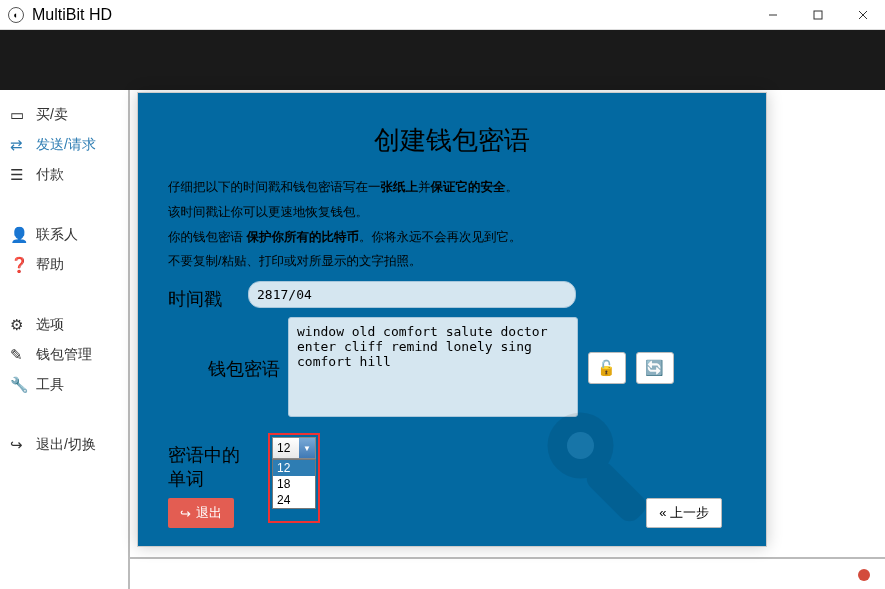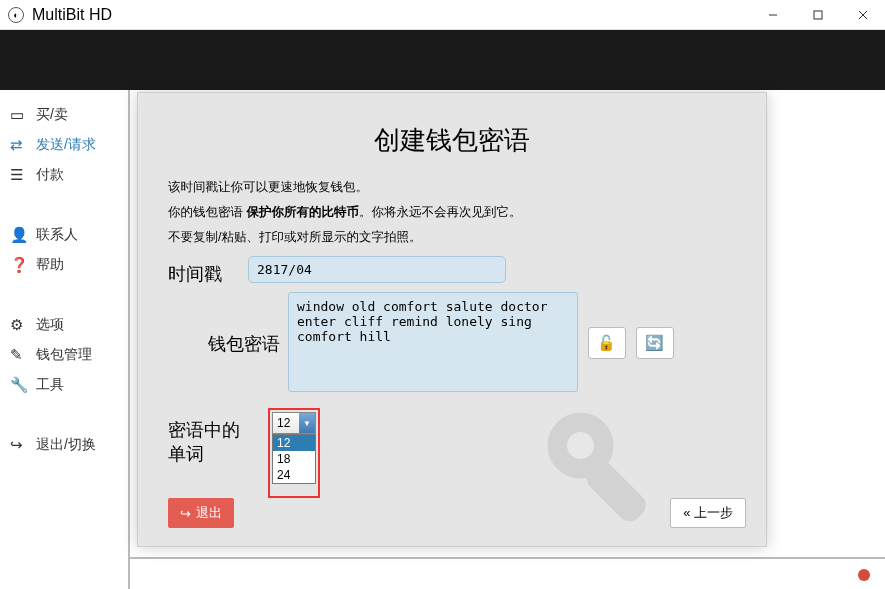--- a/index.html
+++ b/index.html
@@ -14,43 +14,43 @@
 
 .main { display: flex; height: 499px; position: relative; }
 .sidebar { width: 130px; padding-top: 10px; border-right: 2px solid #bbb; }
 .side-item { display:flex; align-items:center; padding: 6px 10px; font-size: 14px; color: #333; cursor:pointer; }
 .side-item.active { color: #2e7db3; }
 .side-sep { height: 30px; }
 .side-item .ic { width:18px; margin-right:8px; display:flex; align-items:center; font-size:15px; }
 
 .content { flex:1; position:relative; background:#fff; }
 
-.modal { position:absolute; left:137px; top:92px; width:630px; height:455px; background:#e5e5e5; border:1px solid #ccc; box-shadow: 0 0 15px rgba(0,0,0,0.2); z-index:10; }
+.modal { position:absolute; left:137px; top:92px; width:630px; height:455px; background:#0369a1; border:1px solid #ccc; box-shadow: 0 0 15px rgba(0,0,0,0.2); z-index:10; }
 .modal-inner { padding: 30px 30px 15px 30px; position:relative; height:100%; }
 .modal h1 { text-align:center; font-weight:400; font-size:26px; margin-bottom:20px; }
 .modal p { font-size:12.5px; margin-bottom:6px; line-height:1.5; }
 .modal p b { font-weight:bold; }
 
 .form-row { display:flex; align-items:flex-start; margin-top:10px; }
 .form-label { width:80px; font-size:18px; padding-top:6px; }
-.text-input { width:258px; padding:5px 8px; border:1px solid #a7c7dc; background:#d5e6f0; font-family: monospace; font-size:13px; border-radius:5px; }
+.text-input { width:328px; padding:5px 8px; border:1px solid #a7c7dc; background:#d5e6f0; font-family: monospace; font-size:13px; border-radius:12px; }
 .textarea { width:290px; height:100px; padding:6px 8px; border:1px solid #a7c7dc; background:#d5e6f0; font-family: monospace; font-size:13px; border-radius:3px; resize:none; }
 .icon-btn { width:38px; height:32px; border:1px solid #bbb; background:#fff; border-radius:3px; margin-left:10px; display:flex; align-items:center; justify-content:center; cursor:pointer; font-size:15px; }
 
 .select-wrap { position:relative;margin-left:24px; }
 .sel { width:44px; height:22px; border:1px solid #888; background: linear-gradient(#fff,#e8e8e8); font-size:12px; display:flex; align-items:center; padding-left:4px; position:relative; }
 .sel-btn { position:absolute; right:0; top:0; width:16px; height:100%; background: linear-gradient(#7aa9d6,#3f79b5); display:flex; align-items:center; justify-content:center; color:#fff; font-size:8px; }
 .dropdown { position:absolute; top:22px; left:0; width:44px; border:1px solid #777; background:#fff; z-index:20; }
 .dropdown div { padding:1px 4px; font-size:12px; }
 .dropdown div.sel-opt { background:#2e7db3; color:#fff; }
 .redbox { position:absolute; border:2px solid #e33; pointer-events:none; }
 
 .exit-btn { position:absolute; left:30px; bottom:18px; background:#e35d52; border:none; color:#fff; padding:6px 12px; font-size:13px; border-radius:2px; cursor:pointer; display:flex; align-items:center; gap:5px;}
 .nav-btn { border:1px solid #bbb; background:#fff; padding:5px 12px; font-size:13px; border-radius:2px; cursor:pointer; }
-.nav-buttons { position:absolute; right:20px; bottom:18px; display:flex; }
+.nav-buttons { position:absolute; right:44px; bottom:18px; display:flex; }
 
 .status-dot { position:absolute; right:15px; bottom:8px; width:12px; height:12px; border-radius:50%; background:#d34b3c; }
 .bottom-border { position:absolute; left:0; right:0; bottom:30px; height:2px; background:#bbb; }
 
 .wrench-bg { position:absolute; left:390px; top:300px; opacity:0.08; pointer-events:none;}
 .wrench-bg svg { width:150px; height:150px; }
 </style>
 </head>
 <body>
 
@@ -129,20 +129,21 @@
   <div class="modal-inner">
     <div class="wrench-bg">
       <svg viewBox="0 0 100 100">
           <circle cx="35" cy="35" r="22" fill="#000"></circle>
           <rect x="45" y="45" width="45" height="20" rx="8" fill="#000" transform="rotate(45 50 50)"></rect>
           <circle cx="35" cy="35" r="9" fill="#fff"></circle>
         </svg>
     </div>
 
     <h1>创建钱包密语</h1>
+    <p><span>仔细把以下的时间戳和钱包密语写在一</span><b>张纸上</b><span>并</span><b>保证它的安全</b><span>。</span></p>
     <p>该时间戳让你可以更速地恢复钱包。</p>
     <p><span>你的钱包密语</span><b> 保护你所有的比特币</b><span>。你将永远不会再次见到它。</span></p>
     <p>不要复制/粘贴、打印或对所显示的文字拍照。</p>
 
     <div class="form-row">
       <div class="form-label">时间戳</div>
       <input class="text-input" readonly="" value="2817/04" style="">
     </div>
 
     <div class="form-row" style="margin-top:6px;margin-left:40px;">

